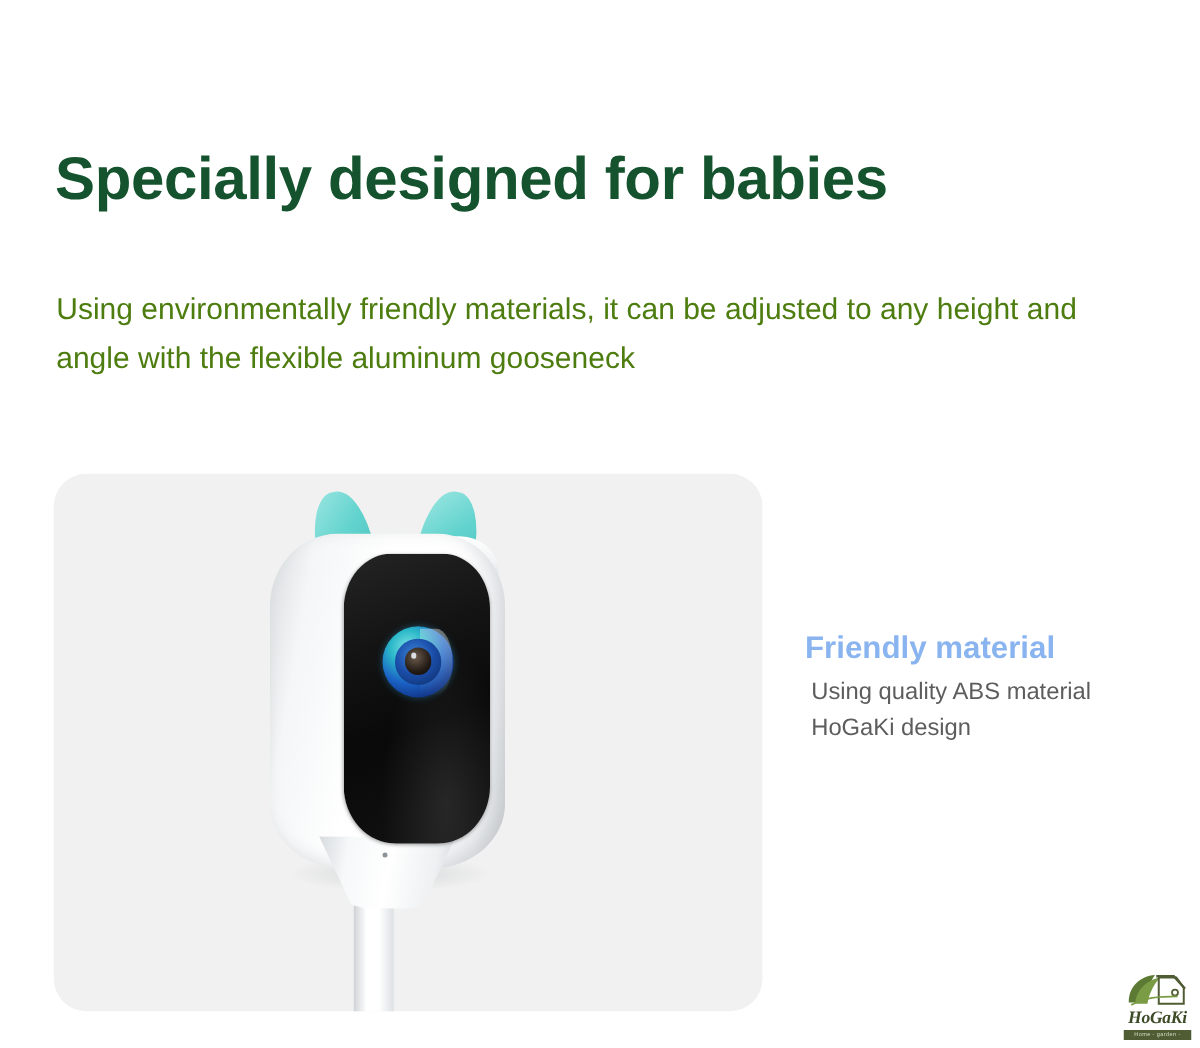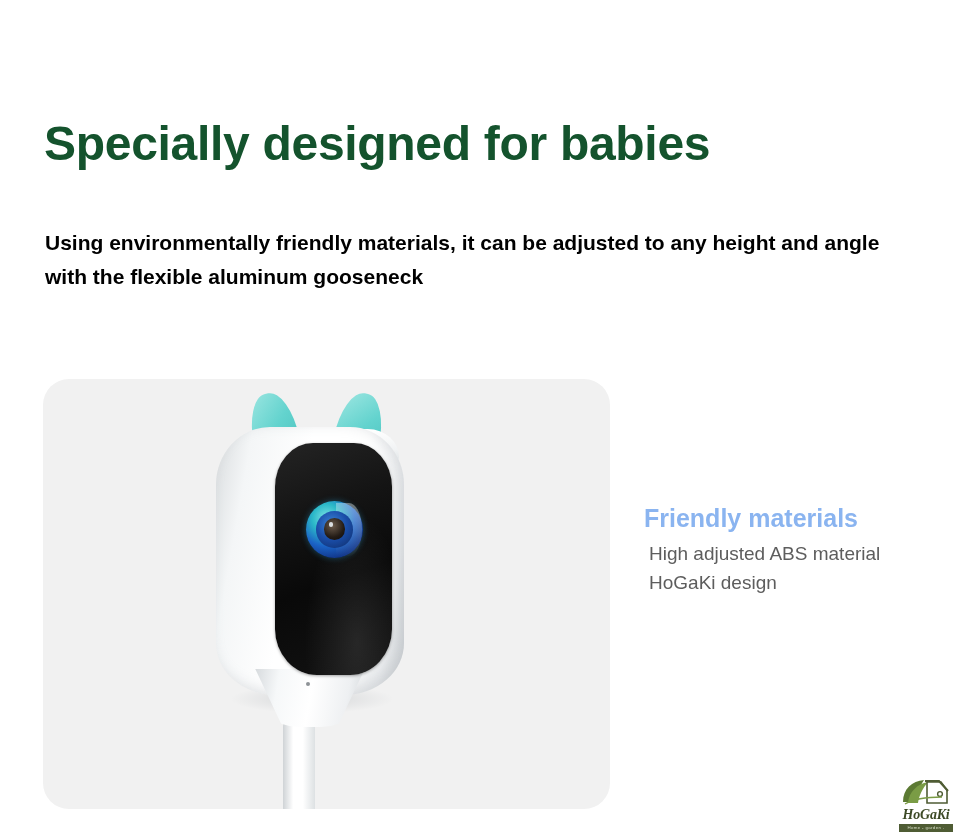--- a/index.html
+++ b/index.html
@@ -26,24 +26,24 @@
     letter-spacing: -0.3px;
     line-height: 1.1;
     white-space: nowrap;
   }
 
   .page-subtitle {
     position: absolute;
     left: 45px;
     top: 205px;
     width: 880px;
-    font-size: 21px;
-    color: #000000;
+    font-size: 24px;
+    color: #4d7c0f;
     line-height: 1.62;
-    font-weight: bold;
+    font-weight: normal;
   }
 
   
   .product-card {
     position: absolute;
     left: 43px;
     top: 379px;
     width: 567px;
     height: 430px;
     background: #f1f1f1;
@@ -306,22 +306,22 @@
     </div>
 
     <div class="mic-hole"></div>
 
     <div class="cam-neck"></div>
     <div class="cam-stem"></div>
   </div>
 </div>
 
 <div class="feature-block">
-  <div class="feature-title">Friendly materials</div>
-  <div class="feature-line">High adjusted ABS material</div>
+  <div class="feature-title">Friendly material</div>
+  <div class="feature-line">Using quality ABS material</div>
   <div class="feature-line">HoGaKi design</div>
 </div>
 
 <div class="brand-logo">
   <div class="logo-mark">
     <svg width="58" height="30" viewBox="0 0 58 30" xmlns="http://www.w3.org/2000/svg">
       <path d="M6 25 C6 12, 15 4, 27 3 C22 10, 20 18, 19 25 Z" fill="#5c7a33"></path>
       <path d="M11 26 C12 15, 20 7, 31 5 C25 12, 22 19, 21 26 Z" fill="#7a9c45"></path>
       <path d="M30 5 L44 5 L50 13 L50 26 L30 26 Z" fill="none" stroke="#4f5c34" stroke-width="1.6"></path>
       <path d="M28 4 L42 4 L51 14" fill="none" stroke="#4f5c34" stroke-width="2"></path>

